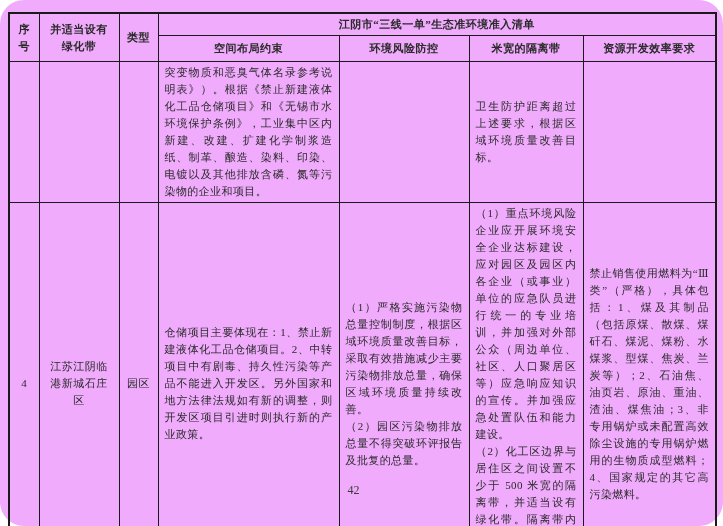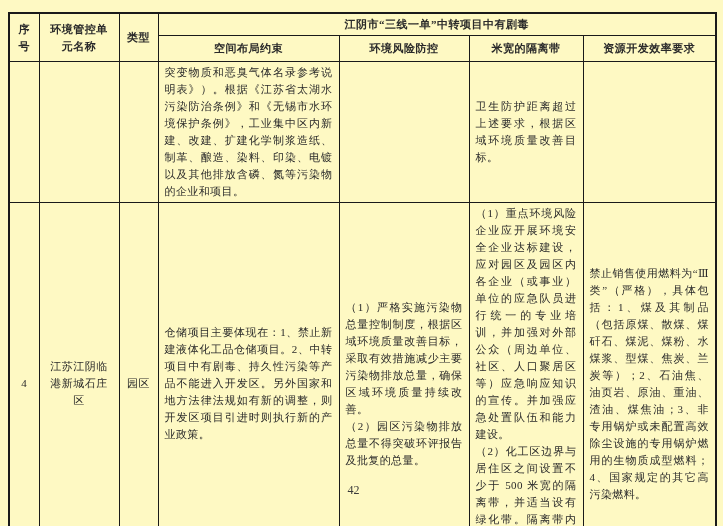--- a/index.html
+++ b/index.html
@@ -13,21 +13,22 @@
     overflow: hidden;
     position: relative;
     font-family: "Liberation Serif", "DejaVu Serif", serif;
     color: #2a2a2a;
   }
   .page {
     position: absolute;
     left: 0; top: 0;
     width: 723px;
     height: 526px;
-    background: #fef9c3;
+    background: #f0abfc;
+    border-radius: 24px;
   }
   table.doc-table {
     position: absolute;
     left: 8px;
     top: 12px;
     width: 707px;
     border-collapse: collapse;
     table-layout: fixed;
     border: 2px solid #1a1a1a;
   }
@@ -95,37 +96,37 @@
       <col style="width:39px">
       <col style="width:181px">
       <col style="width:130px">
       <col style="width:114px">
       <col style="width:133px">
     </colgroup>
 
     <tbody>
         <tr class="hdr-row-1">
       <th class="hdr" rowspan="2">序号</th>
-      <th class="hdr" rowspan="2">环境管控单元名称</th>
+      <th class="hdr" rowspan="2">并适当设有绿化带</th>
       <th class="hdr" rowspan="2">类型</th>
-      <th class="title-cell" colspan="4">江阴市“三线一单”中转项目中有剧毒</th>
+      <th class="title-cell" colspan="4">江阴市“三线一单”生态准环境准入清单</th>
     </tr>
 
     <tr class="hdr-row-2">
       <th class="hdr">空间布局约束</th>
       <th class="hdr">环境风险防控</th>
       <th class="hdr">米宽的隔离带</th>
       <th class="hdr">资源开发效率要求</th>
     </tr>
 
     <tr class="body-row-a">
       <td class="center-cell"></td>
       <td class="center-cell"></td>
       <td class="center-cell"></td>
-      <td class="body-text v-top">突变物质和恶臭气体名录参考说明表》）。根据《江苏省太湖水污染防治条例》和《无锡市水环境保护条例》，工业集中区内新建、改建、扩建化学制浆造纸、制革、酿造、染料、印染、电镀以及其他排放含磷、氮等污染物的企业和项目。</td>
+      <td class="body-text v-top">突变物质和恶臭气体名录参考说明表》）。根据《禁止新建液体化工品仓储项目》和《无锡市水环境保护条例》，工业集中区内新建、改建、扩建化学制浆造纸、制革、酿造、染料、印染、电镀以及其他排放含磷、氮等污染物的企业和项目。</td>
       <td class="body-text v-top poll-col"></td>
       <td class="body-text v-top risk-col">卫生防护距离超过上述要求，根据区域环境质量改善目标。</td>
       <td class="body-text v-top res-col"></td>
     </tr>
 
     <tr class="body-row-b">
       <td class="center-cell">4</td>
       <td class="center-cell">江苏江阴临港新城石庄区</td>
       <td class="center-cell">园区</td>
       <td class="body-text v-mid">仓储项目主要体现在：1、禁止新建液体化工品仓储项目。2、中转项目中有剧毒、持久性污染等产品不能进入开发区。另外国家和地方法律法规如有新的调整，则开发区项目引进时则执行新的产业政策。</td>

